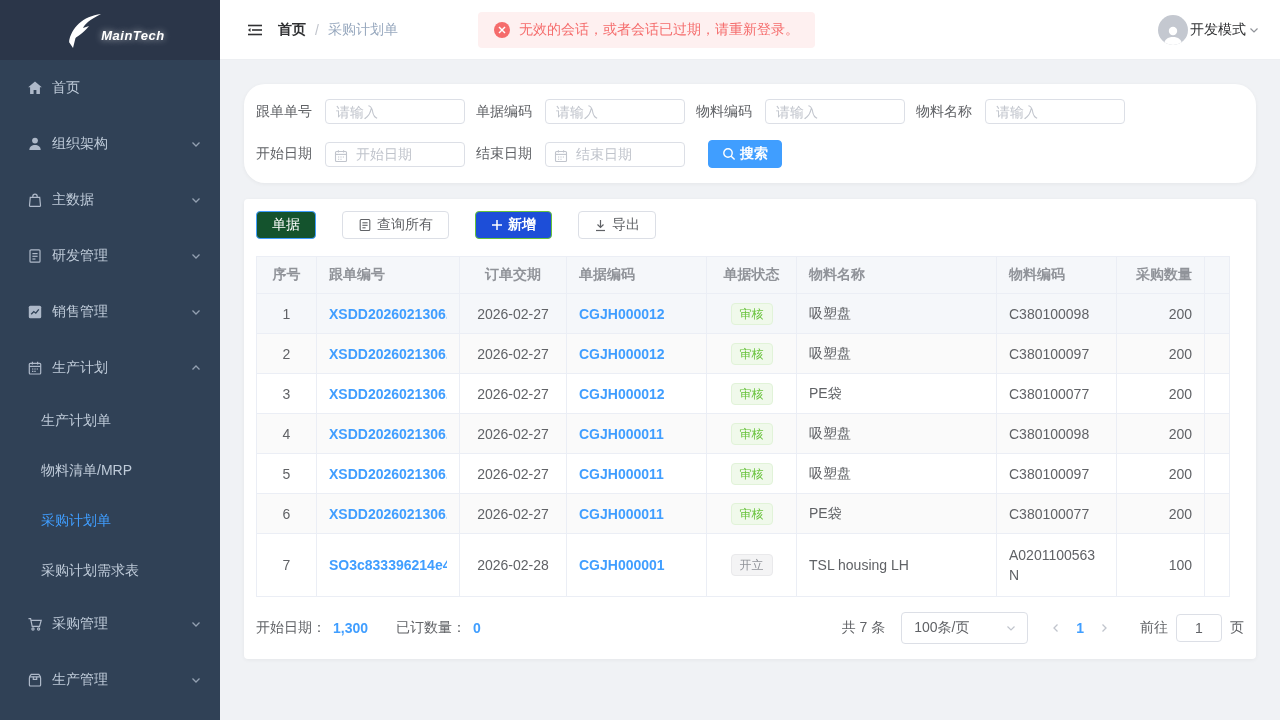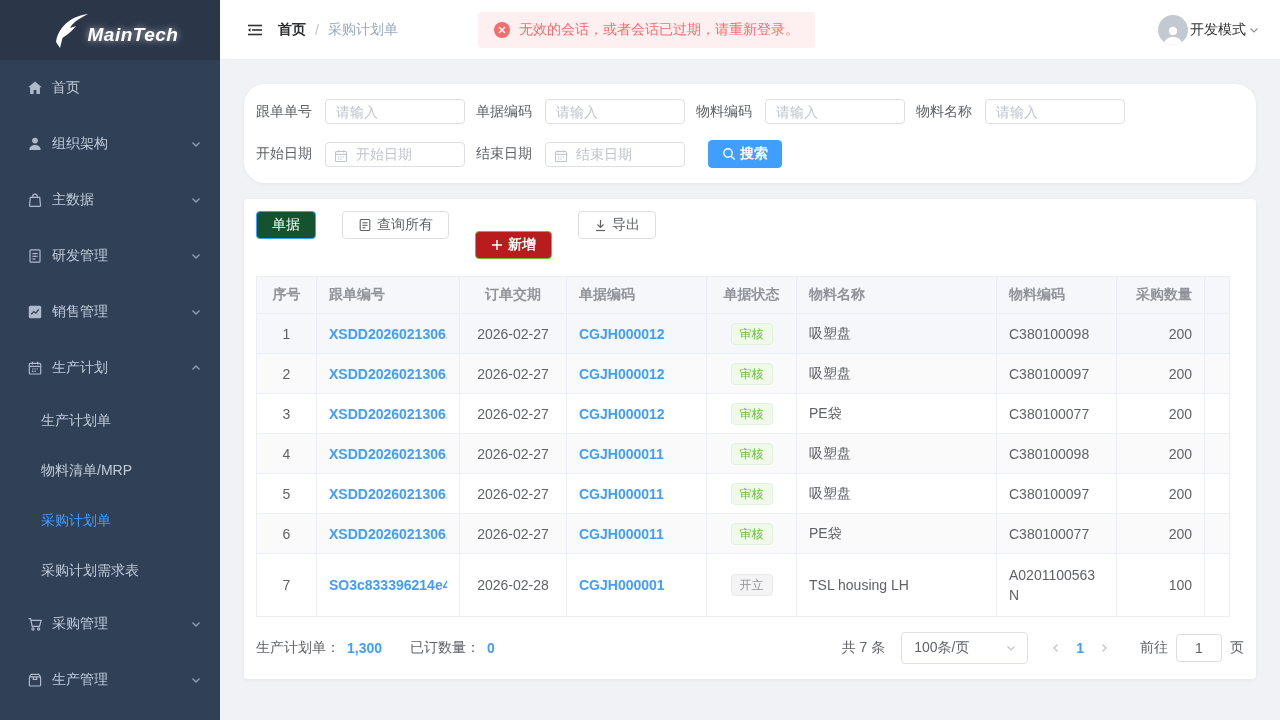--- a/index.html
+++ b/index.html
@@ -6,21 +6,21 @@
   html,body { width:1280px; height:720px; overflow:hidden; }
   body {
     font-family: "Liberation Sans", "DejaVu Sans", sans-serif;
     background:#f0f2f5; display:flex; font-size:14px; color:#606266;
   }
   svg { display:block; }
 
   
   .sidebar { width:220px; min-width:220px; background:#304156; height:720px; }
   .logo { height:60px; background:#2b3649; display:flex; align-items:center; justify-content:center; }
-  .logo-text { color:#fff; font-style:italic; font-weight:bold; font-size:19px; letter-spacing:.5px;
+  .logo-text { color:#fff; font-style:italic; font-weight:bold; font-size:13px; letter-spacing:.5px;
     text-shadow:0 0 7px rgba(255,255,255,.65); margin-left:-6px; margin-top:10px;}
   .menu-item { height:56px; display:flex; align-items:center; padding:0 18px 0 27px;
     color:#bfcbd9; cursor:pointer; }
   .mi-icon { width:16px; height:16px; margin-right:9px; color:#aeb9c9; flex:none; }
   .mi-label { flex:1; }
   .mi-arrow { color:#8property593a9ab; }
   .mi-arrow { color:#93a0b1; }
   .submenu-item { height:50px; display:flex; align-items:center; padding-left:41px; color:#bfcbd9; cursor:pointer; }
   .submenu-item.active { color:#409eff; }
 
@@ -63,21 +63,21 @@
     align-items:center; gap:4px; cursor:pointer; font-family:inherit; font-weight:600; }
 
   
   .table-card { padding:12px 12px 15px 12px; }
   .toolbar { display:flex; margin-bottom:17px; }
   .btn { height:28px; padding:0 15px; border-radius:4px; font-size:14px; display:inline-flex;
     align-items:center; gap:5px; border:1px solid #dcdfe6; background:#fff; color:#606266;
     cursor:pointer; font-family:inherit; }
   .btn + .btn { margin-left:26px; }
   .btn.primary { background:#14532d; border-color:#409eff; color:#fff; font-weight:400; }
-  .btn.success { background:#b91c1c; border-color:#67c23a; color:#fff; font-weight:600;margin-top:20px; }
+  .btn.success { background:#1d4ed8; border-color:#67c23a; color:#fff; font-weight:600; }
 
   table { border-collapse:collapse; table-layout:fixed; width:973px; font-size:14px; }
   th, td { border:1px solid #ebeef5; padding:0 12px; overflow:hidden; }
   th { height:37px; background:#f5f7fa; color:#909399; font-weight:600; text-align:left; white-space:nowrap; }
   td { height:40px; color:#606266; }
   tr.stripe td { background:#fafafa; }
   tr.hover-row td { background:#f5f7fa; }
   tr.tall td { height:63px; }
   .ta-c { text-align:center; }
   .ta-r { text-align:right; }
@@ -540,21 +540,21 @@
             <td class="ta-c"><span class="tag info">开立</span></td>
             <td>TSL housing LH</td>
             <td class="code-cell">A0201100563N</td>
             <td class="ta-r">100</td>
             <td></td>
           </tr>
         </tbody>
       </table>
 
       <div class="summary">
-        <span>生产计划单：</span>
+        <span>开始日期：</span>
         <span class="sum-val">1,300</span>
         <span class="sum-label2">已订数量：</span>
         <span class="sum-val">0</span>
 
         <div class="pager">
           <span class="pg-total">共 7 条</span>
           <div class="pg-select">
             <span>100条/页</span>
             <span class="sel-arrow">
               <svg width="12" height="12" viewBox="0 0 12 12">

